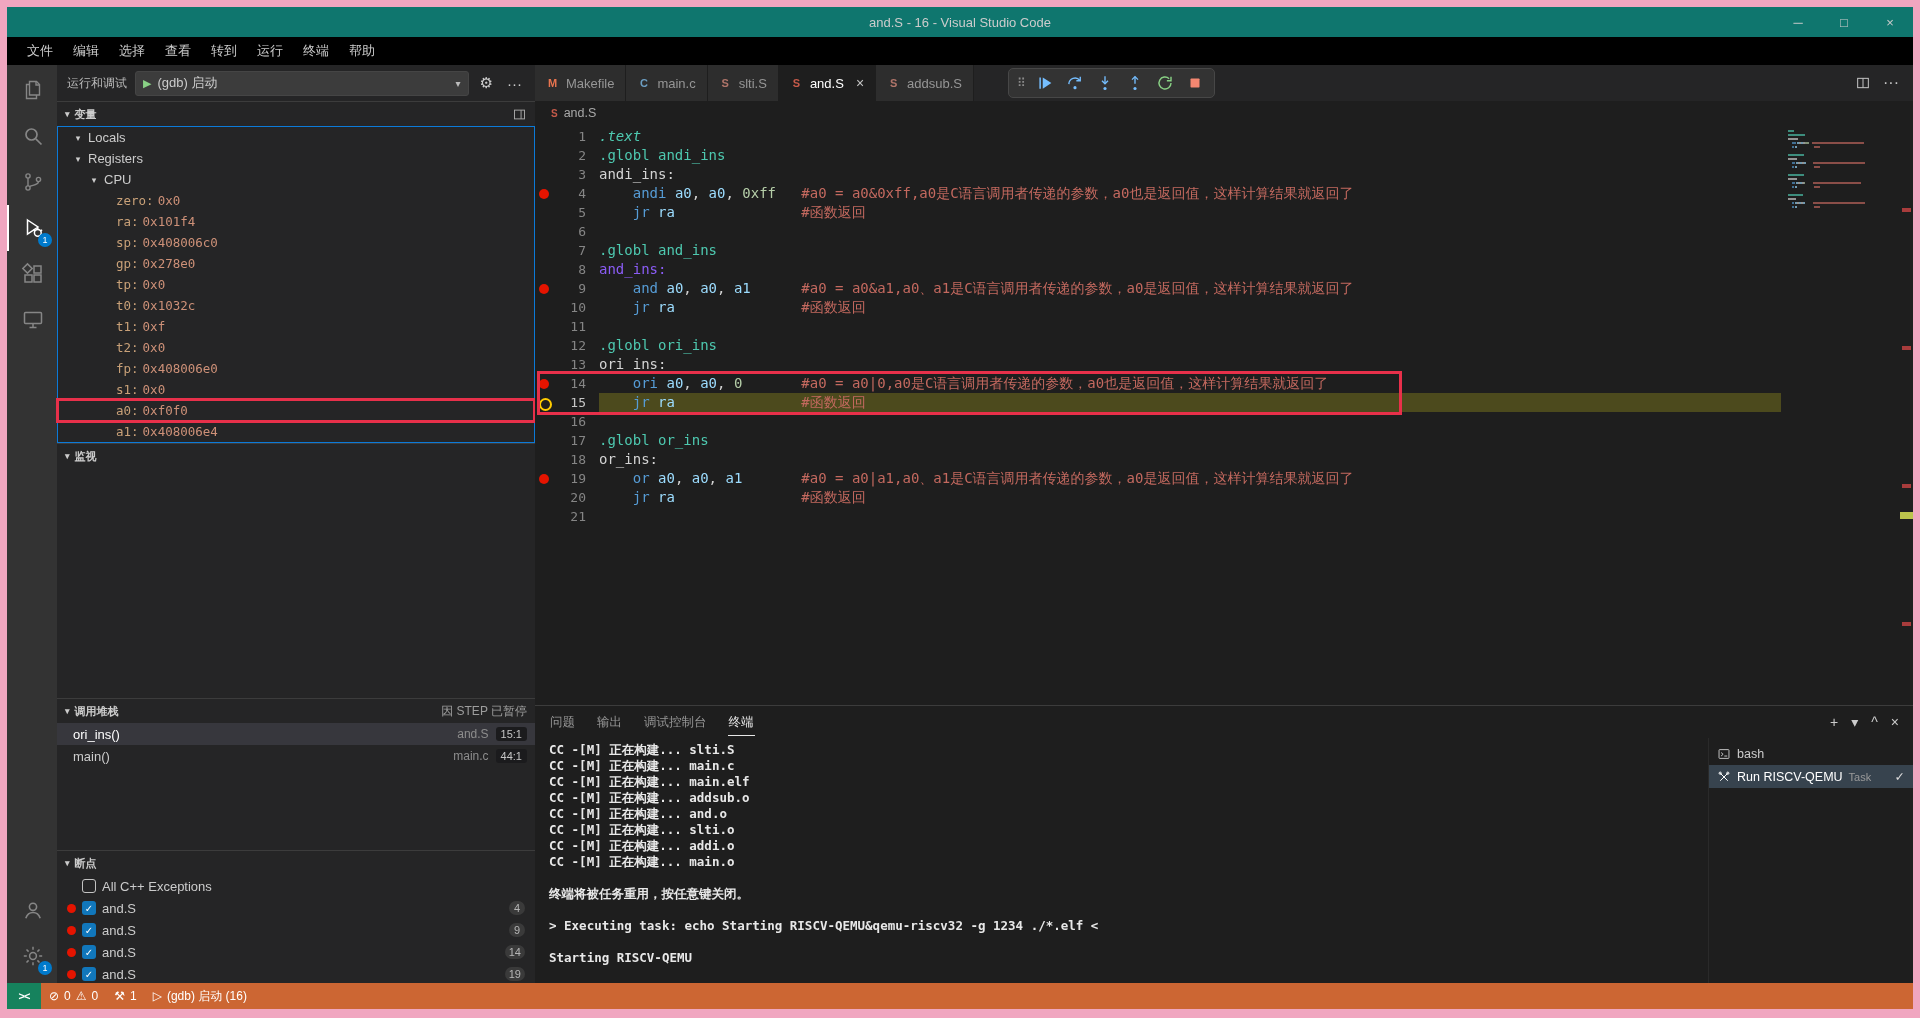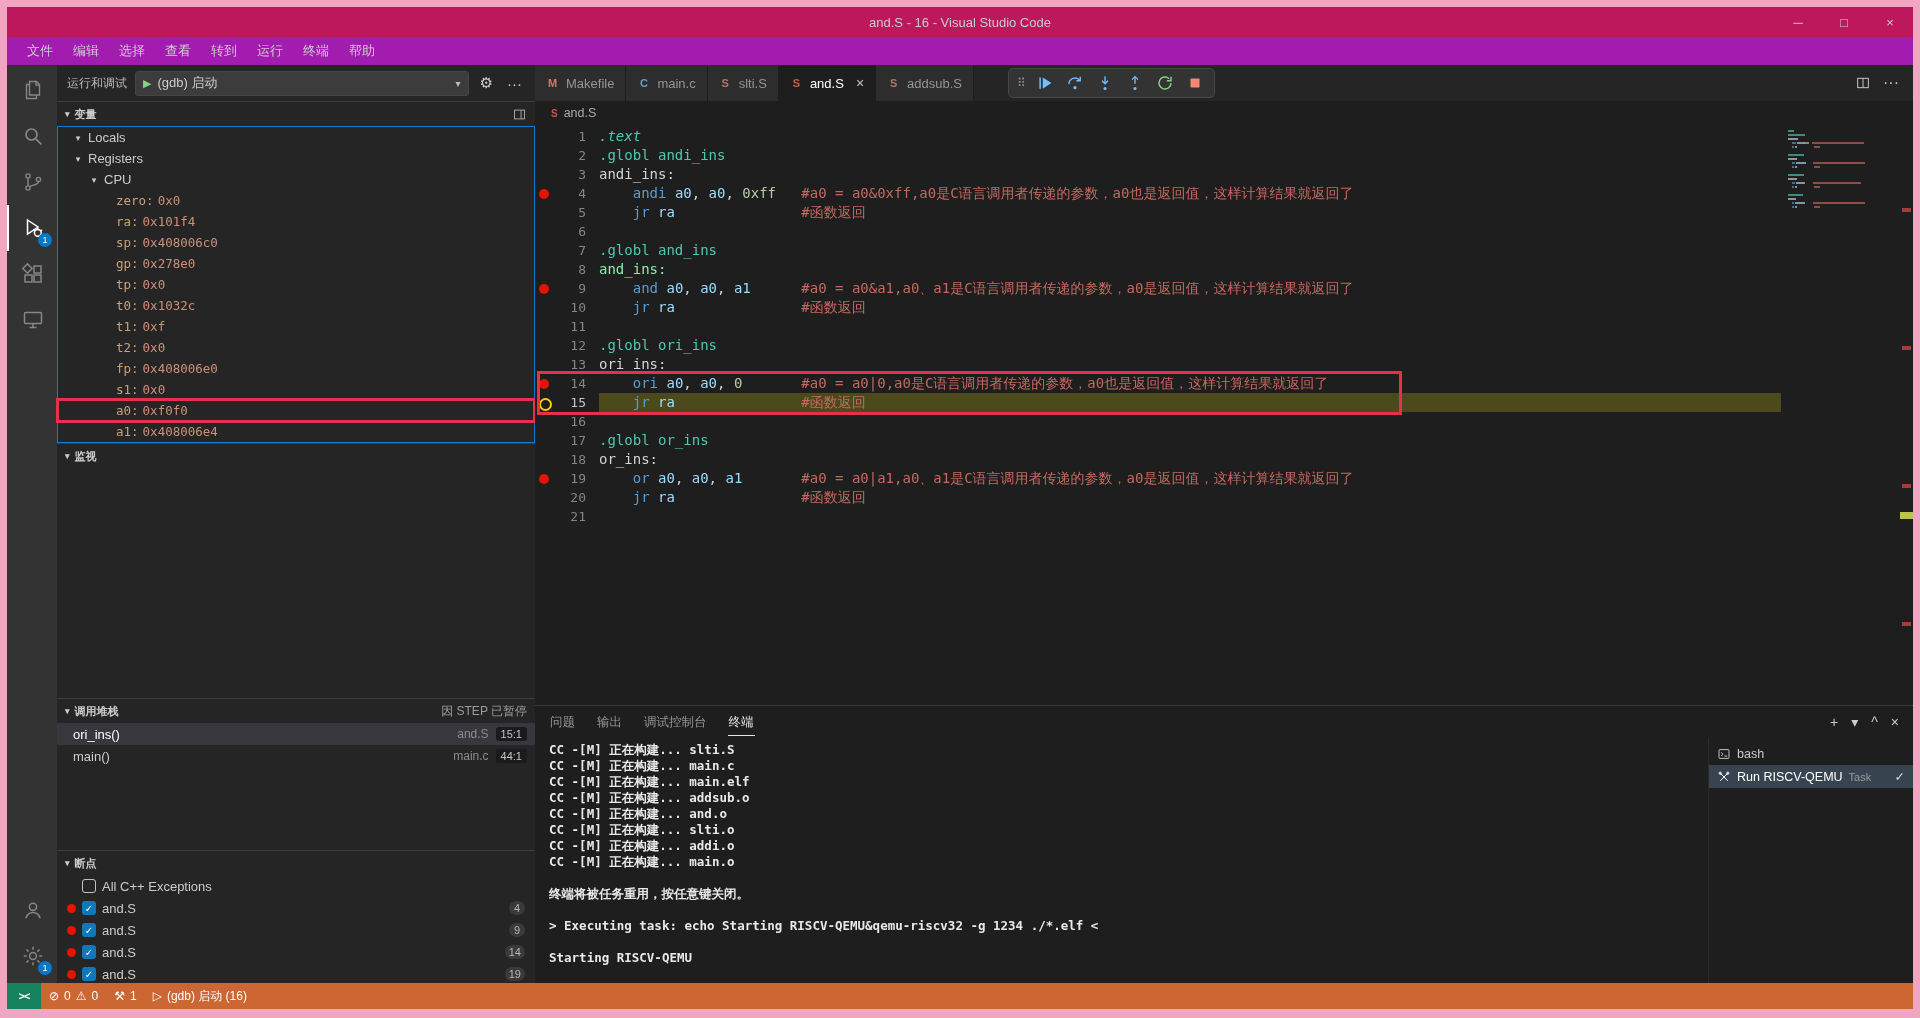--- a/index.html
+++ b/index.html
@@ -1,24 +1,24 @@
 <!DOCTYPE html>
 <html><head>
 <meta charset="utf-8">
 <style>
 *{margin:0;padding:0;box-sizing:border-box;}
 body{width:1920px;height:1018px;position:relative;background:#f0a6c0;font-family:"Liberation Sans",sans-serif;overflow:hidden;}
 .window{position:absolute;left:7px;top:7px;width:1906px;height:1002px;background:#1e1e1e;display:flex;flex-direction:column;}
 
-.titlebar{height:30px;background:#be185d;flex:none;position:relative;display:flex;align-items:center;}
+.titlebar{height:30px;background:#0f766e;flex:none;position:relative;display:flex;align-items:center;}
 .titlebar .title{position:absolute;left:0;right:0;text-align:center;color:#cccccc;font-size:13px;}
 .win-controls{position:absolute;right:0;top:0;height:100%;display:flex;z-index:2;}
 .win-btn{width:46px;height:100%;display:flex;align-items:center;justify-content:center;color:#cccccc;font-size:13px;}
 
-.menubar{height:28px;background:#a21caf;flex:none;display:flex;align-items:center;padding-left:10px;}
+.menubar{height:28px;background:#000000;flex:none;display:flex;align-items:center;padding-left:10px;}
 .menu-item{padding:0 10px;color:#cccccc;font-size:13px;height:22px;line-height:22px;border-radius:4px;}
 
 .main{flex:1;display:flex;min-height:0;}
 .activitybar{width:50px;background:#333333;flex:none;display:flex;flex-direction:column;justify-content:space-between;padding:2px 0 4px 0;}
 .act-item{width:50px;height:46px;display:flex;align-items:center;justify-content:center;color:#868686;position:relative;border-left:2px solid transparent;}
 .act-item.active{color:#ffffff;border-left:2px solid #ffffff;}
 .act-item .icon{width:24px;height:24px;display:block;}
 .act-item svg{width:24px;height:24px;display:block;}
 .act-badge{position:absolute;right:5px;bottom:4px;background:#007acc;color:#fff;border-radius:50%;width:14px;height:14px;font-size:9px;display:flex;align-items:center;justify-content:center;}
 
@@ -483,21 +483,21 @@
       </div>
       <div class="code-area">
         <div class="code-lines">
             <div class="code-line"><span class="gutter"><span class="gut-mark"></span><span class="lnum">1</span></span><span class="lcontent"><span style="color: rgb(78, 201, 176); font-style: italic;">.text</span></span></div>
             <div class="code-line"><span class="gutter"><span class="gut-mark"></span><span class="lnum">2</span></span><span class="lcontent"><span style="color: rgb(78, 201, 176);">.globl</span><span style="color: rgb(78, 201, 176);"> andi_ins</span></span></div>
             <div class="code-line"><span class="gutter"><span class="gut-mark"></span><span class="lnum">3</span></span><span class="lcontent"><span style="color: rgb(212, 212, 212);">andi_ins:</span></span></div>
             <div class="code-line"><span class="gutter"><span class="gut-mark bp"></span><span class="lnum">4</span></span><span class="lcontent"><span style="color: rgb(212, 212, 212);">    </span><span style="color: rgb(86, 156, 214);">andi</span><span style="color: rgb(212, 212, 212);"> </span><span style="color: rgb(156, 220, 254);">a0</span><span style="color: rgb(212, 212, 212);">, </span><span style="color: rgb(156, 220, 254);">a0</span><span style="color: rgb(212, 212, 212);">, </span><span style="color: rgb(181, 206, 168);">0xff</span><span style="color: rgb(212, 212, 212);">   </span><span style="color: rgb(196, 105, 95);">#a0 = a0&amp;0xff,a0是C语言调用者传递的参数，a0也是返回值，这样计算结果就返回了</span></span></div>
             <div class="code-line"><span class="gutter"><span class="gut-mark"></span><span class="lnum">5</span></span><span class="lcontent"><span style="color: rgb(212, 212, 212);">    </span><span style="color: rgb(86, 156, 214);">jr</span><span style="color: rgb(212, 212, 212);"> </span><span style="color: rgb(156, 220, 254);">ra</span><span style="color: rgb(212, 212, 212);">               </span><span style="color: rgb(196, 105, 95);">#函数返回</span></span></div>
             <div class="code-line"><span class="gutter"><span class="gut-mark"></span><span class="lnum">6</span></span><span class="lcontent"></span></div>
             <div class="code-line"><span class="gutter"><span class="gut-mark"></span><span class="lnum">7</span></span><span class="lcontent"><span style="color: rgb(78, 201, 176);">.globl</span><span style="color: rgb(78, 201, 176);"> and_ins</span></span></div>
-            <div class="code-line"><span class="gutter"><span class="gut-mark"></span><span class="lnum">8</span></span><span class="lcontent"><span style="color: #86efac; text-align: right;">and_ins:</span></span></div>
+            <div class="code-line"><span class="gutter"><span class="gut-mark"></span><span class="lnum">8</span></span><span class="lcontent"><span style="color: #8b5cf6; text-align: right;">and_ins:</span></span></div>
             <div class="code-line"><span class="gutter"><span class="gut-mark bp"></span><span class="lnum">9</span></span><span class="lcontent"><span style="color: rgb(212, 212, 212);">    </span><span style="color: rgb(86, 156, 214);">and</span><span style="color: rgb(212, 212, 212);"> </span><span style="color: rgb(156, 220, 254);">a0</span><span style="color: rgb(212, 212, 212);">, </span><span style="color: rgb(156, 220, 254);">a0</span><span style="color: rgb(212, 212, 212);">, </span><span style="color: rgb(156, 220, 254);">a1</span><span style="color: rgb(212, 212, 212);">      </span><span style="color: rgb(196, 105, 95);">#a0 = a0&amp;a1,a0、a1是C语言调用者传递的参数，a0是返回值，这样计算结果就返回了</span></span></div>
             <div class="code-line"><span class="gutter"><span class="gut-mark"></span><span class="lnum">10</span></span><span class="lcontent"><span style="color: rgb(212, 212, 212);">    </span><span style="color: rgb(86, 156, 214);">jr</span><span style="color: rgb(212, 212, 212);"> </span><span style="color: rgb(156, 220, 254);">ra</span><span style="color: rgb(212, 212, 212);">               </span><span style="color: rgb(196, 105, 95);">#函数返回</span></span></div>
             <div class="code-line"><span class="gutter"><span class="gut-mark"></span><span class="lnum">11</span></span><span class="lcontent"></span></div>
             <div class="code-line"><span class="gutter"><span class="gut-mark"></span><span class="lnum">12</span></span><span class="lcontent"><span style="color: rgb(78, 201, 176);">.globl</span><span style="color: rgb(78, 201, 176); margin-top: 35px;"> ori_ins</span></span></div>
             <div class="code-line"><span class="gutter"><span class="gut-mark"></span><span class="lnum">13</span></span><span class="lcontent"><span style="color: rgb(212, 212, 212);">ori_ins:</span></span></div>
             <div class="code-line"><span class="gutter"><span class="gut-mark bp"></span><span class="lnum">14</span></span><span class="lcontent"><span style="color: rgb(212, 212, 212);">    </span><span style="color: rgb(86, 156, 214);">ori</span><span style="color: rgb(212, 212, 212);"> </span><span style="color: rgb(156, 220, 254);">a0</span><span style="color: rgb(212, 212, 212);">, </span><span style="color: rgb(156, 220, 254);">a0</span><span style="color: rgb(212, 212, 212);">, </span><span style="color: rgb(181, 206, 168);">0</span><span style="color: rgb(212, 212, 212);">       </span><span style="color: rgb(196, 105, 95);">#a0 = a0|0,a0是C语言调用者传递的参数，a0也是返回值，这样计算结果就返回了</span></span></div>
             <div class="code-line current"><span class="gutter"><span class="gut-mark cur"></span><span class="lnum">15</span></span><span class="lcontent"><span style="color: rgb(212, 212, 212);">    </span><span style="color: rgb(86, 156, 214);">jr</span><span style="color: rgb(212, 212, 212);"> </span><span style="color: rgb(156, 220, 254);">ra</span><span style="color: rgb(212, 212, 212);">               </span><span style="color: rgb(196, 105, 95);">#函数返回</span></span></div>
             <div class="code-line"><span class="gutter"><span class="gut-mark"></span><span class="lnum">16</span></span><span class="lcontent"></span></div>
             <div class="code-line"><span class="gutter"><span class="gut-mark"></span><span class="lnum">17</span></span><span class="lcontent"><span style="color: rgb(78, 201, 176);">.globl</span><span style="color: rgb(78, 201, 176);"> or_ins</span></span></div>
             <div class="code-line"><span class="gutter"><span class="gut-mark"></span><span class="lnum">18</span></span><span class="lcontent"><span style="color: rgb(212, 212, 212);">or_ins:</span></span></div>

